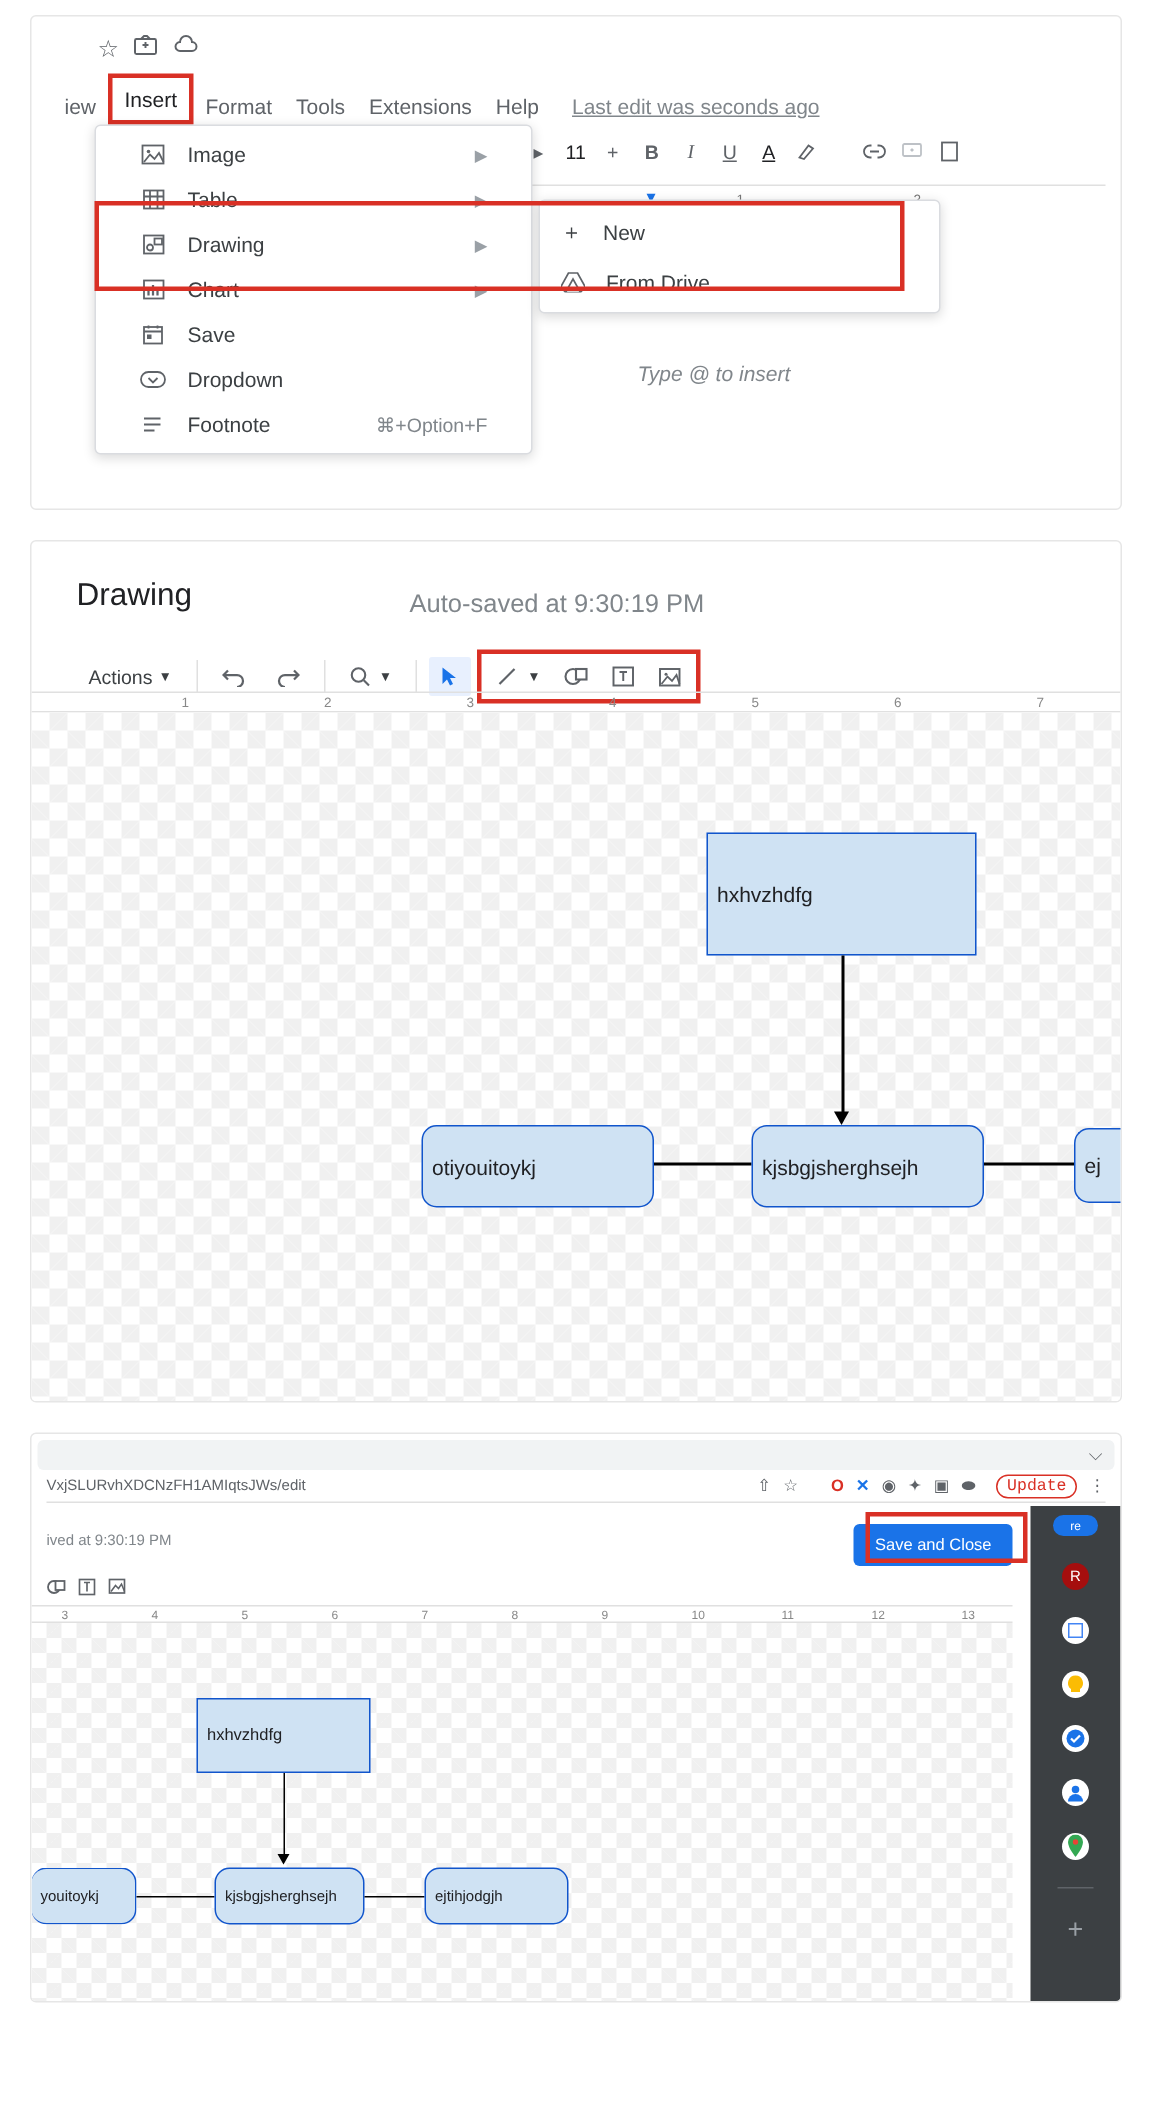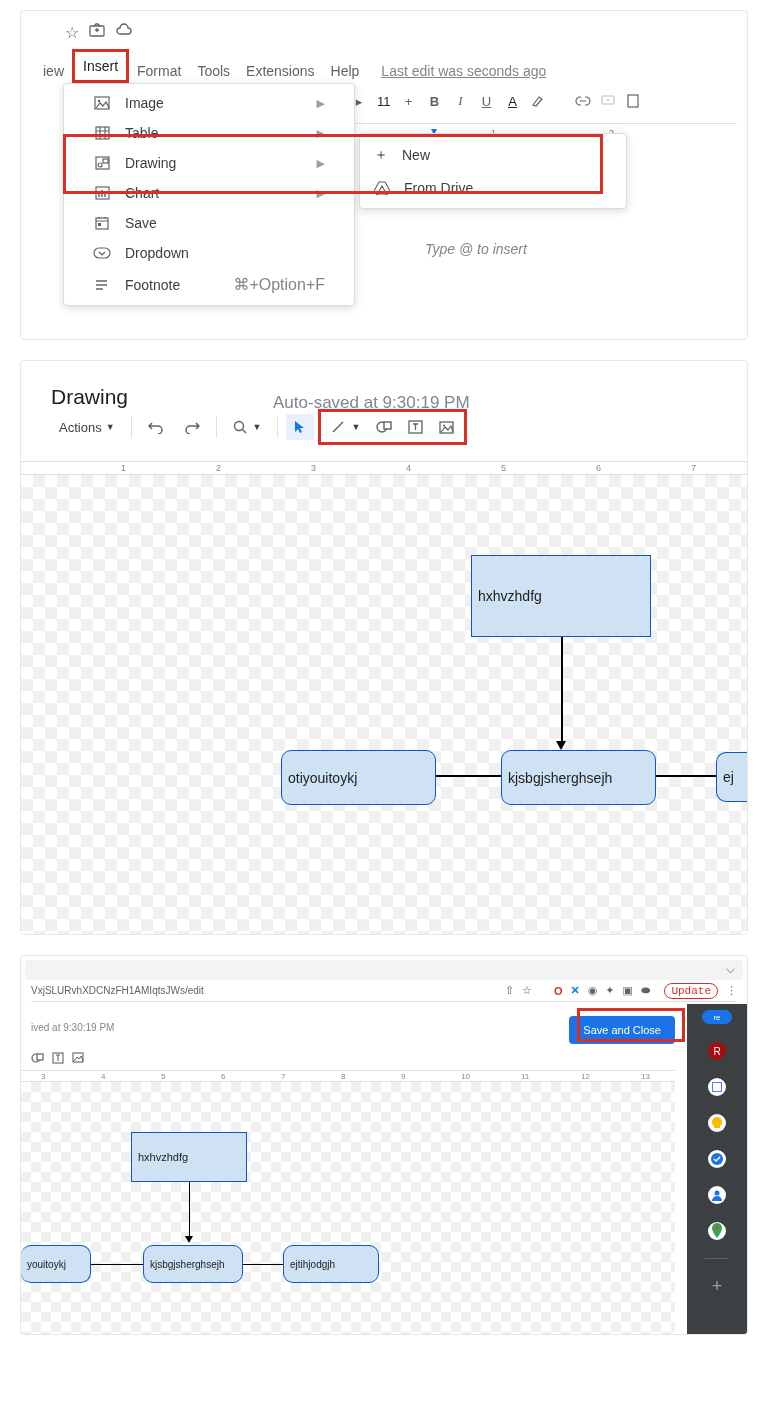--- a/index.html
+++ b/index.html
@@ -17,31 +17,31 @@
   .toolbar1 { position: absolute; top: 82px; left: 330px; display: flex; gap: 10px; align-items: center; color: #5f6368; font-size: 13px; }
   .toolbar1 .num { color: #202124; }
   .toolbar1 .tb-item { width: 16px; text-align: center; }
   .ruler1 { position: absolute; top: 112px; left: 330px; right: 10px; height: 18px; background: #fff; border-top: 1px solid #e0e0e0; font-size: 9px; color: #777; }
   .ruler1 .mark { position: absolute; top: 4px; }
   .ruler1 .tab-indicator { position: absolute; top: 0; left: 80px; color: #1a73e8; font-size: 12px; }
   .insert-menu { position: absolute; top: 72px; left: 42px; width: 292px; background: #fff; border: 1px solid #dadce0; border-radius: 4px; box-shadow: 0 2px 8px rgba(0,0,0,0.15); padding: 4px 15px; z-index: 5; }
   .insert-menu .row { display: flex; align-items: center; padding: 7px 14px; font-size: 14px; color: #3c4043; cursor: pointer; gap: 14px; }
   .insert-menu .row .ico { width: 18px; display: inline-flex; justify-content: center; color: #5f6368; }
   .insert-menu .row .arrow { margin-left: auto; color: #9aa0a6; font-size: 11px; }
-  .insert-menu .row .short { margin-left: auto; color: #80868b; font-size: 16px; }
+  .insert-menu .row .short { margin-left: auto; color: #80868b; font-size: 13px; }
   .submenu { position: absolute; top: 122px; left: 338px; width: 268px; background: #fff; border: 1px solid #dadce0; border-radius: 4px; box-shadow: 0 2px 8px rgba(0,0,0,0.15); padding: 4px 0; z-index: 6; }
   .submenu .row { display: flex; align-items: center; padding: 8px 14px; font-size: 14px; color: #3c4043; cursor: pointer; gap: 14px; }
   .wide-highlight { position: absolute; top: 123px; left: 42px; width: 540px; height: 60px; border: 3px solid #d93025; z-index: 8; pointer-events: none; }
   .placeholder-txt { position: absolute; top: 230px; left: 404px; color: #80868b; font-style: italic; font-size: 14px; }
 
   
   .panel2 { height: 575px; overflow: hidden; position: relative; }
   .p2-title { position: absolute; top: 24px; left: 30px; font-size: 21px; color: #202124; }
   .p2-saved { position: absolute; top: 32px; left: 252px; font-size: 17px; color: #80868b; }
-  .p2-toolbar { position: absolute; top: 48px; left: 30px; display: flex; align-items: center; height: 36px; gap: 4px; }
+  .p2-toolbar { position: absolute; top: 72px; left: 30px; display: flex; align-items: center; height: 36px; gap: 4px; }
   .p2-toolbar .btn { padding: 6px 8px; font-size: 13px; color: #3c4043; cursor: pointer; display: inline-flex; align-items: center; gap: 4px; }
   .p2-toolbar .sep { width:1px; height:22px; background:#e0e0e0; margin:0 4px; }
   .p2-toolbar .ptr { color: #1a73e8; background:#e8f0fe; padding:6px 8px; border-radius:2px; }
   .shape-box { border: 3px solid #d93025; padding: 0px 2px; display: inline-flex; align-items: center; height: 36px; }
   .p2-ruler { position: absolute; top: 100px; left: 0; right: 0; height: 14px; border-top:1px solid #e0e0e0; border-bottom:1px solid #e0e0e0; font-size:9px; color:#888; }
   .p2-ruler span { position:absolute; top:1px; }
   .canvas { position: absolute; top: 114px; left: 0; right: 0; bottom: 0;
      background-image:
        linear-gradient(45deg,#f0f0f0 25%,transparent 25%),
        linear-gradient(-45deg,#f0f0f0 25%,transparent 25%),

